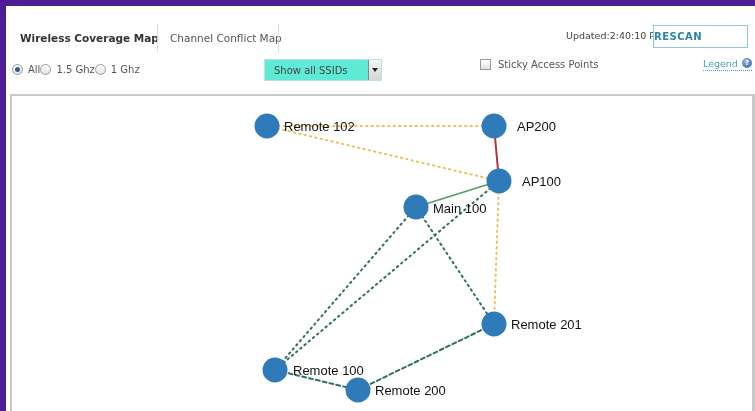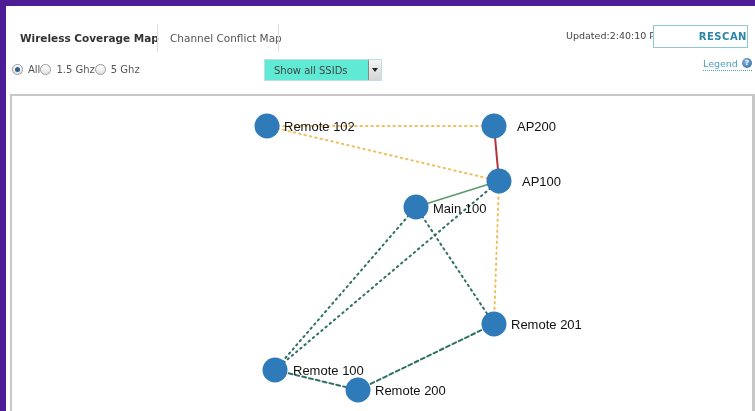--- a/index.html
+++ b/index.html
@@ -37,21 +37,21 @@
     position: absolute; right: 0; top: 0; width: 12px; height: 20px;
     border-left: 1px solid #888; background: linear-gradient(#f4f4f4, #d5d5d5);
   }
   .select .arrow::after {
     content: ""; position: absolute; left: 3px; top: 8px;
     border-left: 3px solid transparent; border-right: 3px solid transparent; border-top: 4px solid #222;
   }
   .updated { position: absolute; left: 560px; top: 24px; font-size: 9.5px; color: #444; }
   .rescan {
     position: absolute; left: 647px; top: 19px; width: 95px; height: 23px;
-    border: 1px solid #8fc7d7; box-sizing: border-box; text-align: right; line-height: 21px;
+    border: 1px solid #8fc7d7; box-sizing: border-box; text-align: left; line-height: 21px;
     font-size: 10px; font-weight: bold; color: #2a86a8; letter-spacing: 0.5px; cursor: pointer; background: #fff;
   }
   .sticky { position: absolute; left: 474px; top: 53px; display: flex; align-items: center; font-size: 10px; color: #555; cursor: pointer; }
   .sticky .box { width: 9px; height: 9px; border: 1px solid #999; background: linear-gradient(#fff, #e2e2e2); margin-right: 7px; }
   .legend {
     position: absolute; left: 697px; top: 52px; font-size: 9.5px; color: #4aa3c2;
     border-bottom: 1px dotted #4aa3c2; padding-bottom: 1px; display: flex; align-items: flex-start; cursor: pointer;
   }
   .legend .help {
     width: 10px; height: 10px; border-radius: 50%; margin-left: 4px;
@@ -79,32 +79,36 @@
     <label class="radio">
       <span class="dot checked"></span>
       <span>All</span>
     </label>
     <label class="radio">
       <span class="dot"></span>
       <span>1.5 Ghz</span>
     </label>
     <label class="radio">
       <span class="dot"></span>
-      <span>5 Ghz</span>
+      <span>1 Ghz</span>
     </label>
   </div>
 
   <div class="select">
     <span class="val">Show all SSIDs</span>
     <span class="arrow"></span>
   </div>
 
   <div class="updated">Updated:2:40:10 PM</div>
   <div class="rescan">RESCAN</div>
 
+  <label class="sticky">
+    <span class="box"></span>
+    <span>Sticky Access Points</span>
+  </label>
 
   <div class="legend">
     <span>Legend</span>
     <span class="help">?</span>
   </div>
 
   <div class="canvas">
     <svg id="map-svg" width="755" height="411" xmlns="http://www.w3.org/2000/svg">
       <g id="links">
           <line x1="261" y1="120" x2="488" y2="120" stroke="#f0c060" stroke-width="2" stroke-linecap="round" stroke-dasharray="1.5 4"></line>

